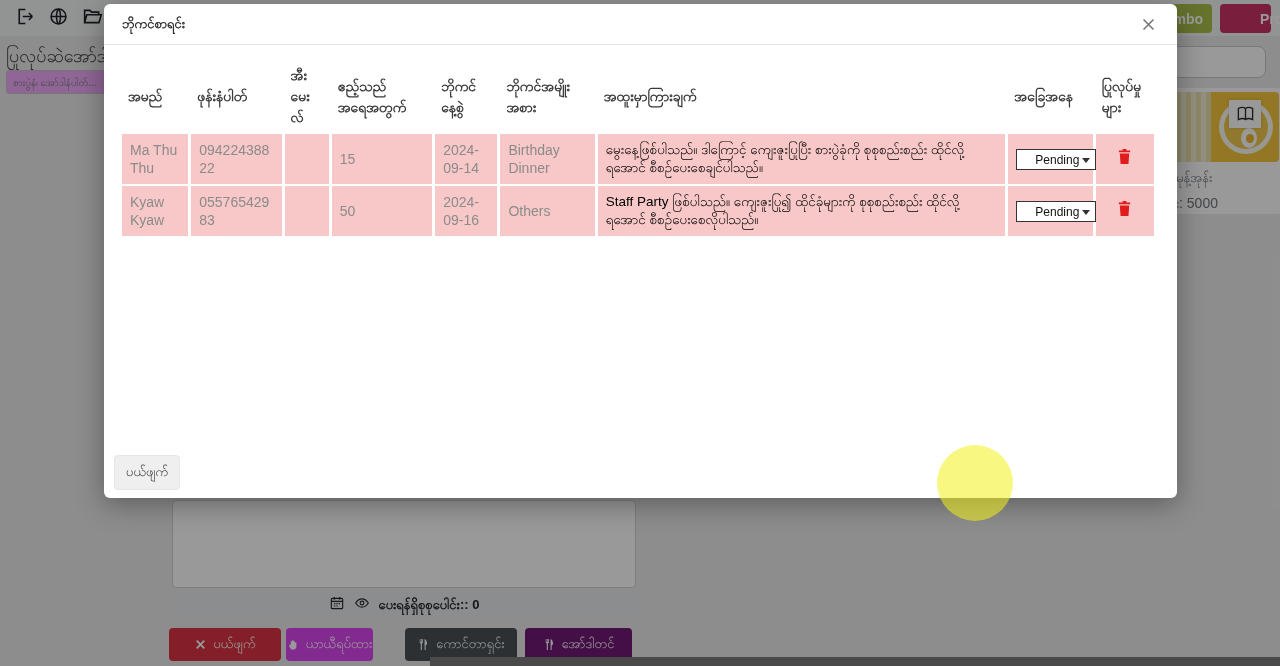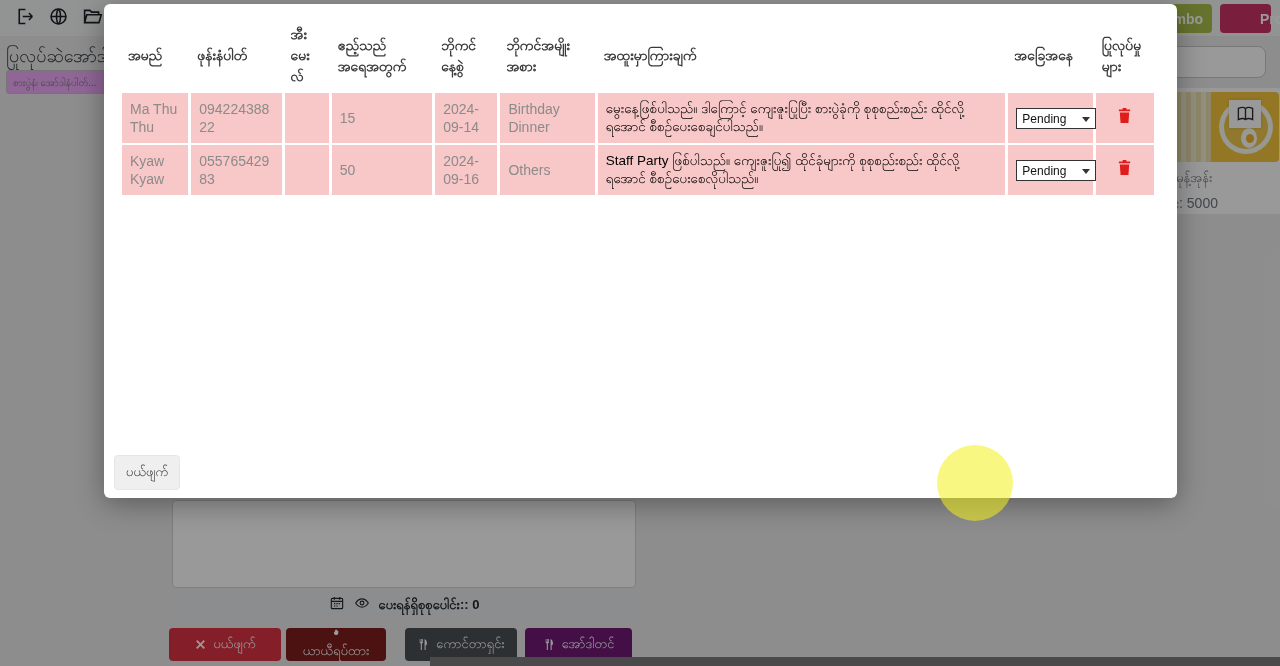--- a/index.html
+++ b/index.html
@@ -31,21 +31,21 @@
   .pc-price { margin-top:6px; font-size:14px; color:#6f757b; }
 
   .order-box { position:absolute; left:172px; top:500px; width:464px; height:88px; background:#fff; border:1px solid #cfd4d9; border-radius:4px; }
   .totals-bar { position:absolute; left:172px; top:593px; width:464px; height:24px; background:#e9ecef; display:flex; align-items:center; justify-content:center; gap:9px; }
   .totals-bar svg { width:16px; height:16px; stroke:#24282c; fill:none; stroke-width:1.7; }
   .totals-text { font-size:13px; font-weight:bold; color:#23272b; }
 
   .action-btn { position:absolute; top:628px; height:33px; border:none; border-radius:4px; color:#fff; font-family:inherit; font-size:13px; display:flex; align-items:center; justify-content:center; gap:6px; cursor:pointer; }
   .action-btn svg { width:13px; height:13px; fill:#fff; stroke:#fff; }
   .btn-cancel-order { left:169px; width:112px; background:#dc3545; }
-  .btn-hold        { left:286px; width:100px; background:#7f1d1d;flex-direction:column; }
+  .btn-hold        { left:286px; width:87px; background:#d946ef; }
   .btn-counter     { left:405px; width:112px; background:#4a5056; }
   .btn-submit      { left:525px; width:107px; background:#701a75; }
   .bottom-strip { position:absolute; left:430px; top:657px; width:850px; height:9px; background:#7c7c7c; }
 
   
   .dim { position:absolute; inset:0; background:rgba(0,0,0,0.40); z-index:5; }
 
   
   .modal { position:absolute; left:104px; top:4px; width:1073px; height:494px; background:#fff; border-radius:6px; z-index:10; box-shadow:0 6px 28px rgba(0,0,0,0.35); }
   .modal-header { height:41px; border-bottom:1px solid #e4e4e4; display:flex; align-items:center; padding:0 18px; }
@@ -55,21 +55,21 @@
   .modal-body { padding:14px 17px 0 18px; }
 
   table.booking { border-collapse:separate; border-spacing:3px 2px; table-layout:fixed; width:1038px; margin-left:-3px; }
   .booking th { font-size:14px; font-weight:bold; color:#3b3b3b; text-align:left; padding:4px 6px; vertical-align:middle; line-height:1.5; }
   .booking td { background:#f8c7c7; color:#8b8b8b; font-size:14px; padding:5px 8px; vertical-align:middle; line-height:1.32; word-wrap:break-word; }
   .booking tbody tr { height:50px;padding-left:36px; }
   .booking td.req { color:#000000; font-size:13.5px; }
   .booking td.center { text-align:center; }
 
   .select-wrap { position:relative; width:80px; height:21px; background:#fff; border:1px solid #333; }
-  .select-wrap select { appearance:none; -webkit-appearance:none; width:100%; height:100%; border:none; background:transparent; font-family:inherit; font-size:12px; color:#111; padding:0 16px 0 5px; }
+  .select-wrap select { appearance:none; -webkit-appearance:none; width:100%; height:100%; border:none; background:transparent; font-family:inherit; font-size:12px; color:#111; padding:0 16px 0 5px;text-align:right; }
   .select-wrap::after { content:""; position:absolute; right:5px; top:8px; border-left:4px solid transparent; border-right:4px solid transparent; border-top:5px solid #333; pointer-events:none; }
 
   .trash-btn { border:none; background:transparent; cursor:pointer; }
   .trash-btn svg { width:15px; height:17px; fill:#e01d1d; }
 
   .modal-footer-btn { position:absolute; left:10px; bottom:8px; background:#efefef; border:1px solid #e6e6e6; border-radius:4px; padding:7px 11px; font-family:inherit; font-size:13px; color:#3c3c3c; cursor:pointer; }
 
   
   .touch-circle { position:absolute; left:937px; top:445px; width:76px; height:76px; border-radius:50%; background:rgba(242,240,25,0.55); z-index:20; pointer-events:none; }
 </style>
@@ -169,20 +169,28 @@
       </svg>
     <span>အော်ဒါတင်</span>
   </button>
 
   <div class="bottom-strip"></div>
 </div>
 
 <div class="dim"></div>
 
 <div class="modal">
+  <div class="modal-header">
+    <span class="modal-title">ဘိုကင်စာရင်း</span>
+    <button class="modal-close">
+      <svg viewBox="0 0 24 24">
+          <path d="M5 5l14 14M19 5L5 19"></path>
+        </svg>
+    </button>
+  </div>
 
   <div class="modal-body">
     <table class="booking">
       <colgroup>
         <col style="width:66px">
           <col style="width:90px">
           <col style="width:44px">
         <col style="width:100px">
           <col style="width:62px">
           <col style="width:94px">

